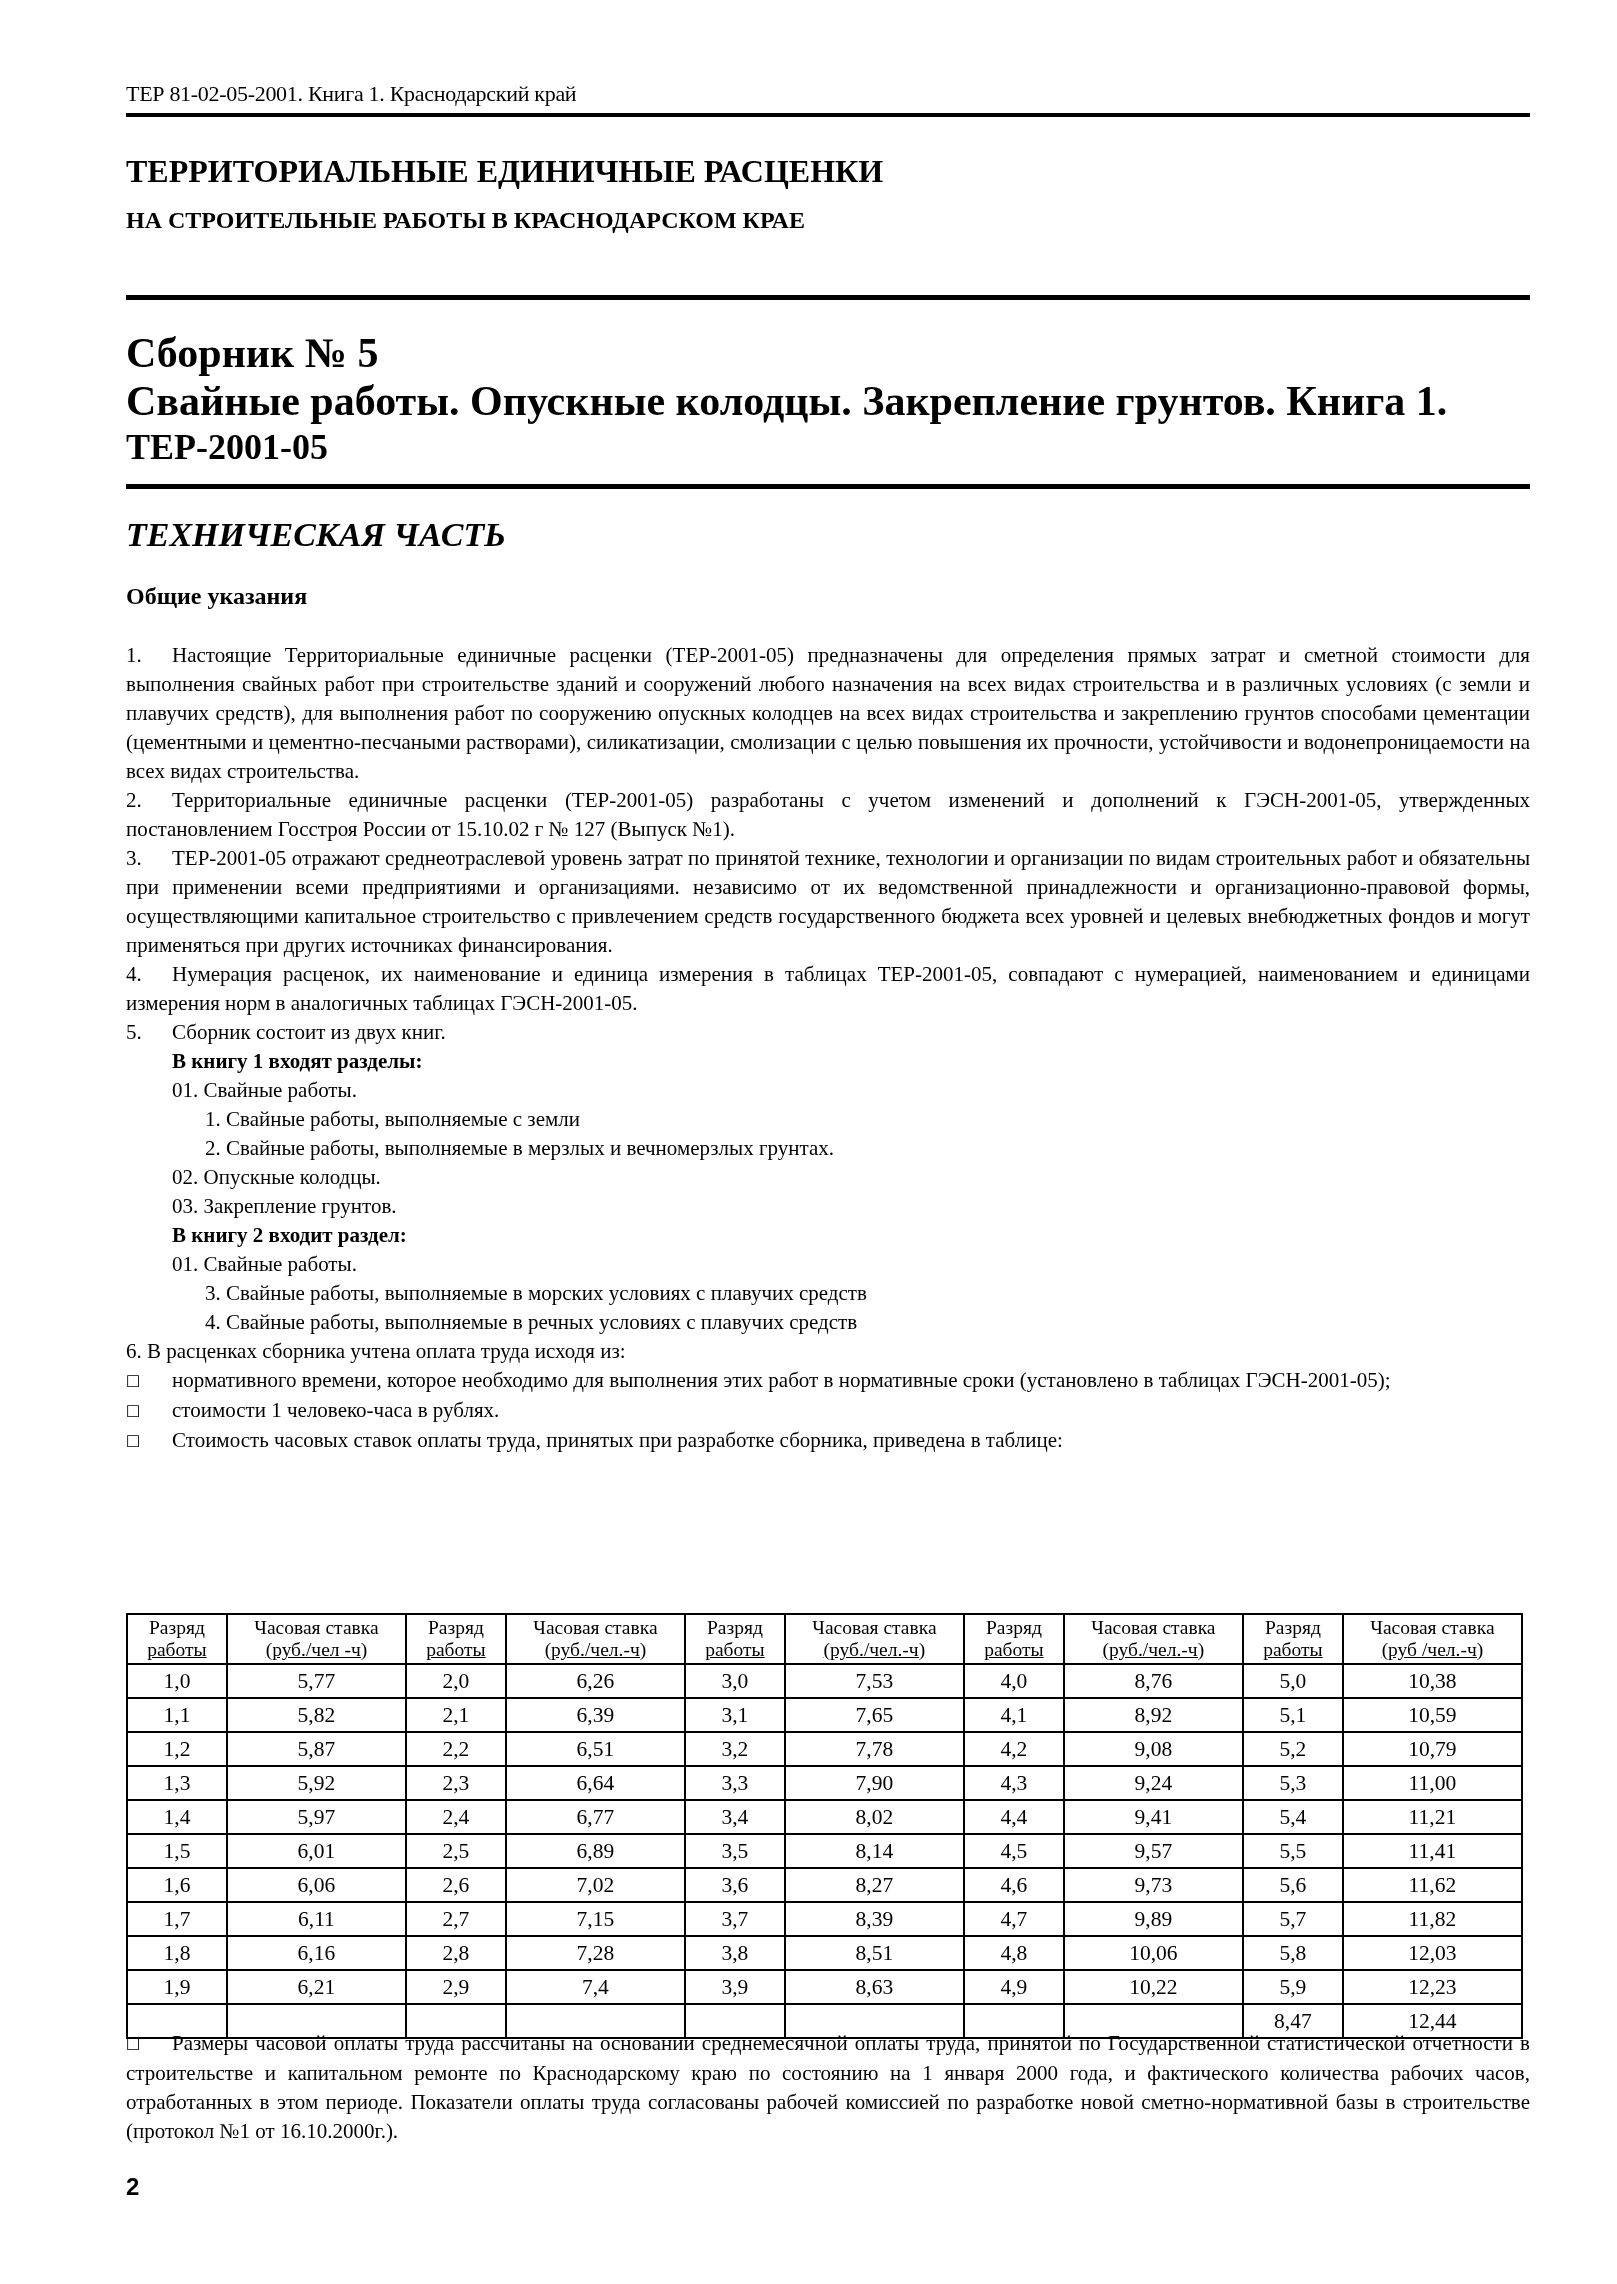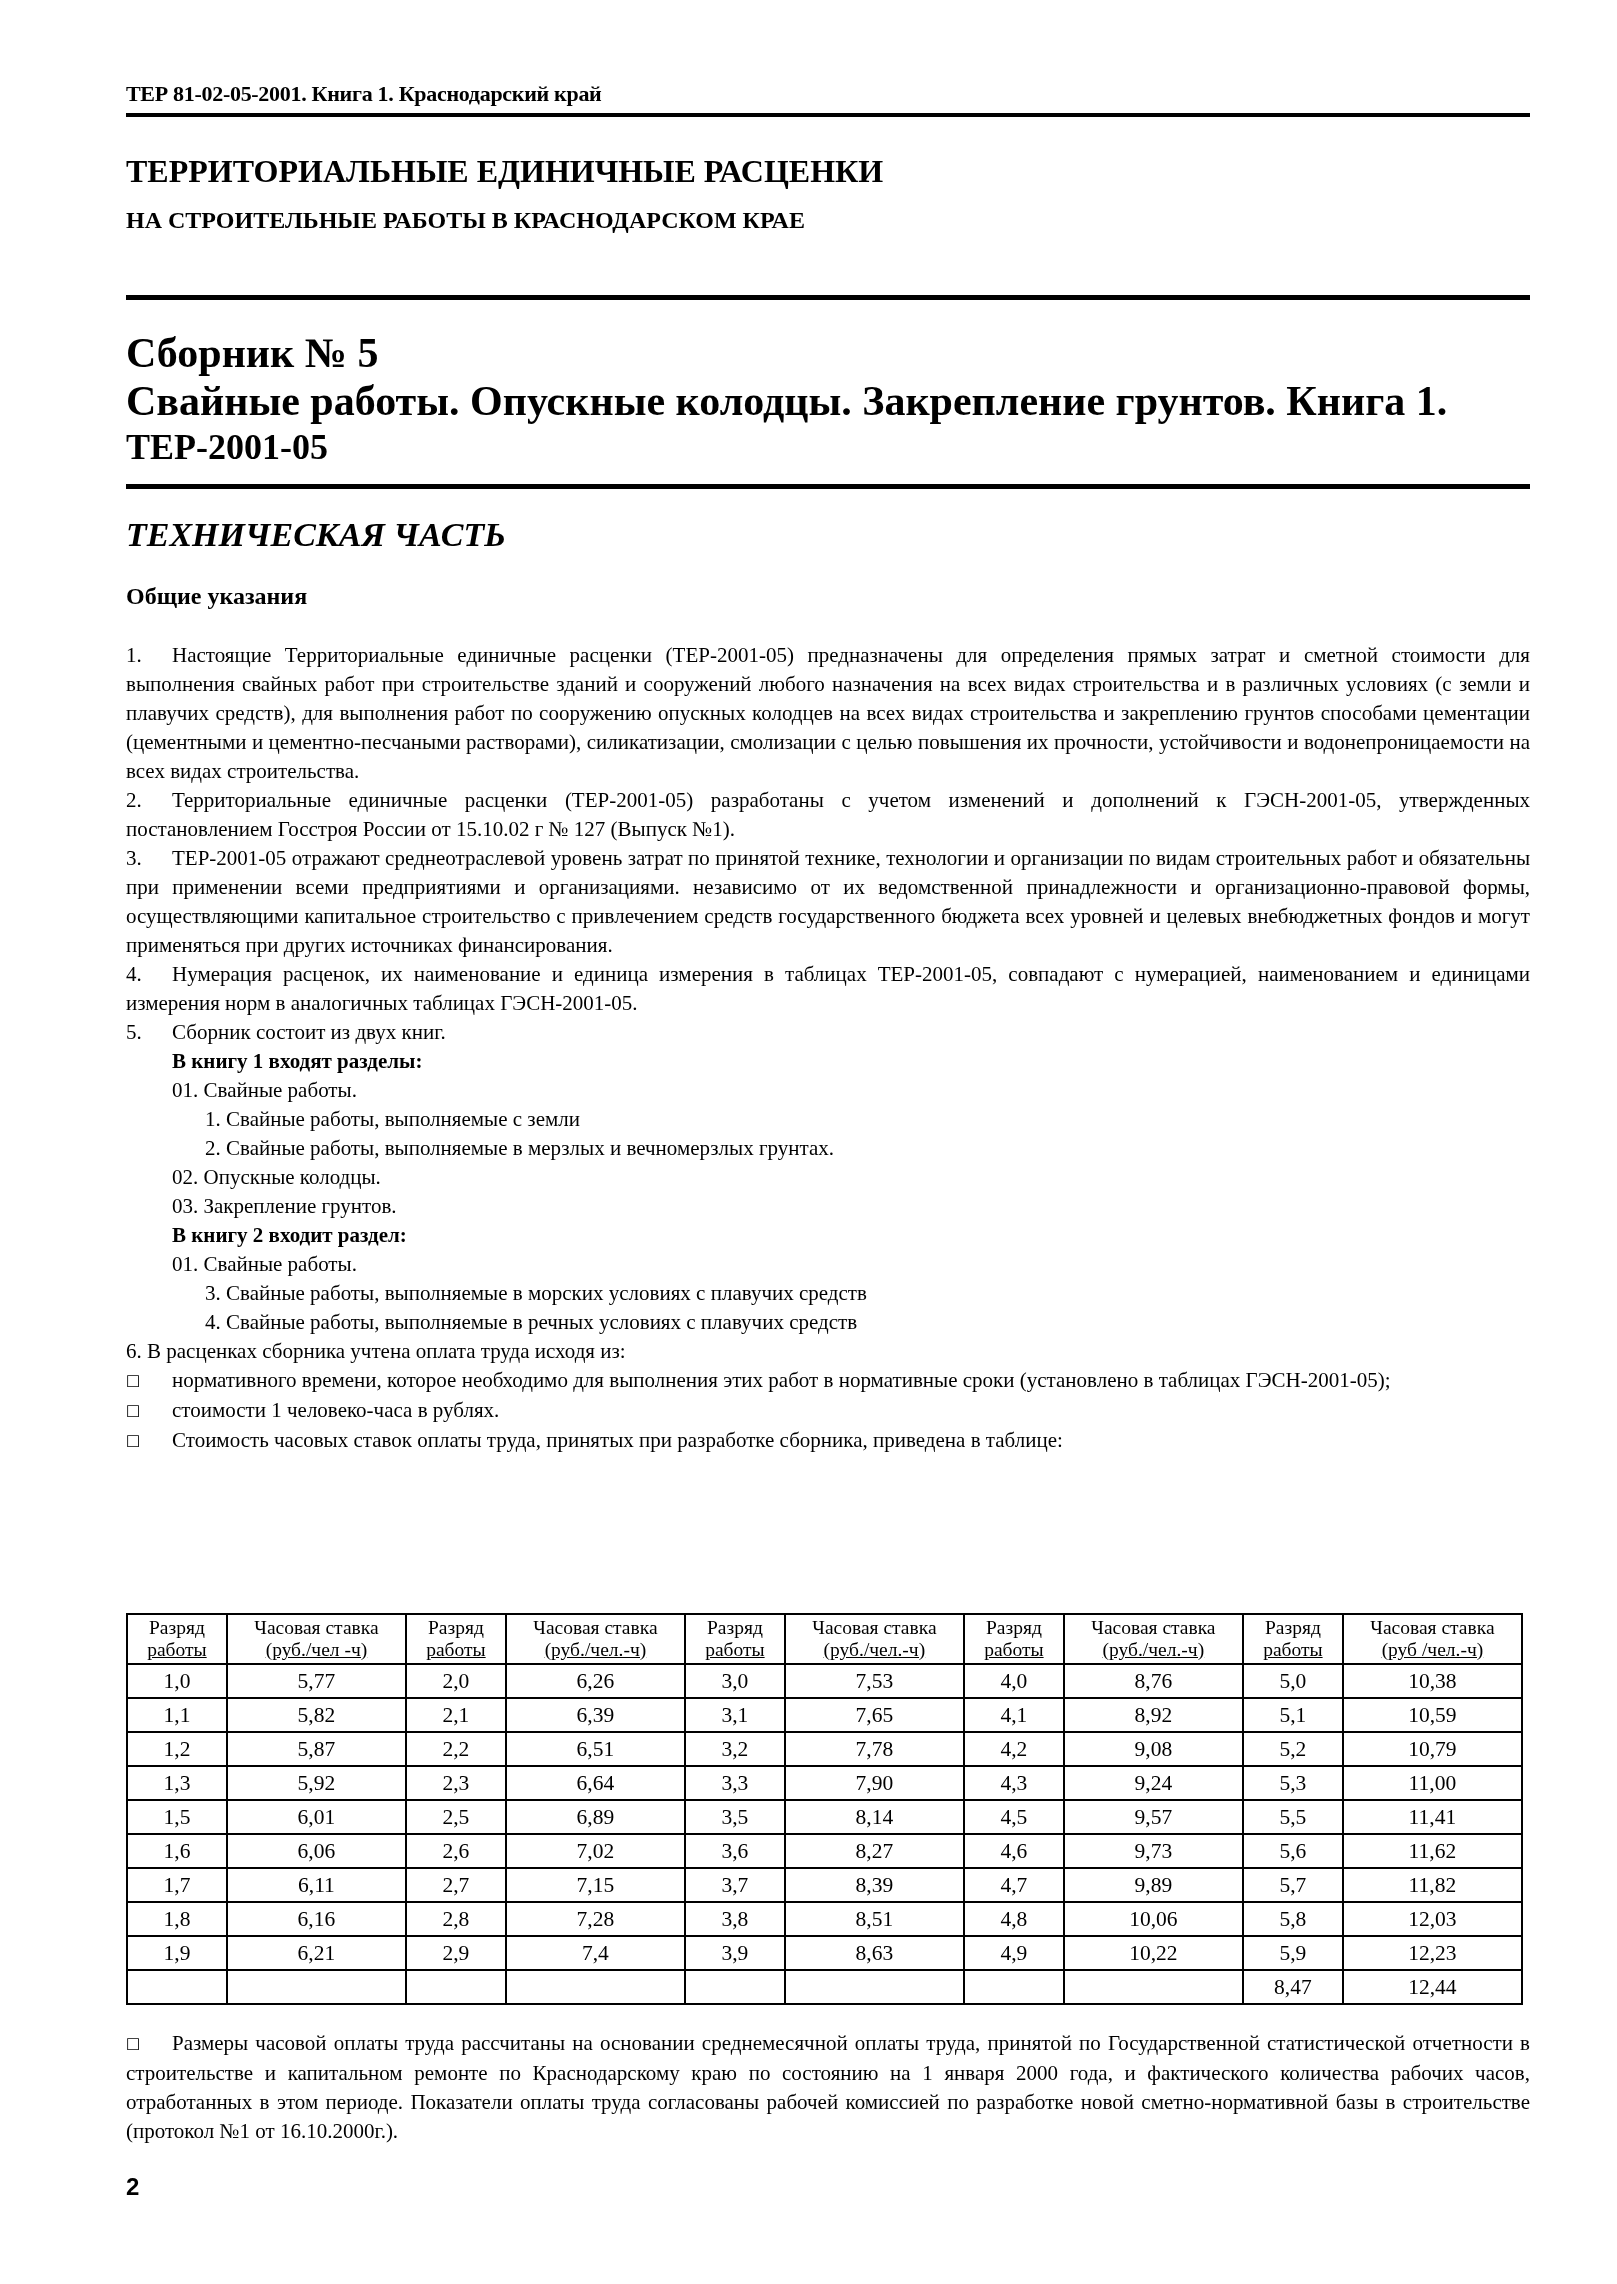--- a/index.html
+++ b/index.html
@@ -1,19 +1,19 @@
 <!DOCTYPE html>
 <html style="font-size:10.7px"><head>
 <meta charset="utf-8">
 <style>
   html, body { margin: 0; padding: 0; background: #ffffff; }
   body { width: 1617px; height: 2284px; position: relative; overflow: hidden;
          font-family: "Liberation Serif", "DejaVu Serif", serif; color: #000; }
   .page { position: absolute; left: 126px; top: 0; width: 1404px; }
-  .running-head { position: absolute; top: 81px; left: 0; font-size: 22px; font-weight: bold; letter-spacing: -0.3px; }
+  .running-head { position: absolute; top: 81px; left: 0; font-size: 22px; font-weight: normal; letter-spacing: -0.3px; }
   .rule { position: absolute; left: 0; width: 1404px; background: #000; }
   .rule.r1 { top: 113px; height: 4px; }
   .rule.r2 { top: 295px; height: 5.4px; }
   .rule.r3 { top: 484px; height: 5.4px; }
   .center { position: absolute; left: 0; width: 1404px; font-weight: bold; }
   .title1 { top: 153px; font-size: 32px; }
   .title2 { top: 207px; font-size: 24px; }
   .coll1 { top: 329px; font-size: 42px; }
   .coll2 { top: 377px; font-size: 42px; }
   .coll3 { top: 426px; font-size: 36px; }
@@ -165,20 +165,32 @@
           <td>2,3</td>
           <td>6,64</td>
           <td>3,3</td>
           <td>7,90</td>
           <td>4,3</td>
           <td>9,24</td>
           <td>5,3</td>
           <td>11,00</td>
         </tr>
         <tr>
+          <td>1,4</td>
+          <td>5,97</td>
+          <td>2,4</td>
+          <td>6,77</td>
+          <td>3,4</td>
+          <td>8,02</td>
+          <td>4,4</td>
+          <td>9,41</td>
+          <td>5,4</td>
+          <td>11,21</td>
+        </tr>
+        <tr>
           <td>1,5</td>
           <td>6,01</td>
           <td>2,5</td>
           <td>6,89</td>
           <td>3,5</td>
           <td>8,14</td>
           <td>4,5</td>
           <td>9,57</td>
           <td>5,5</td>
           <td>11,41</td>

